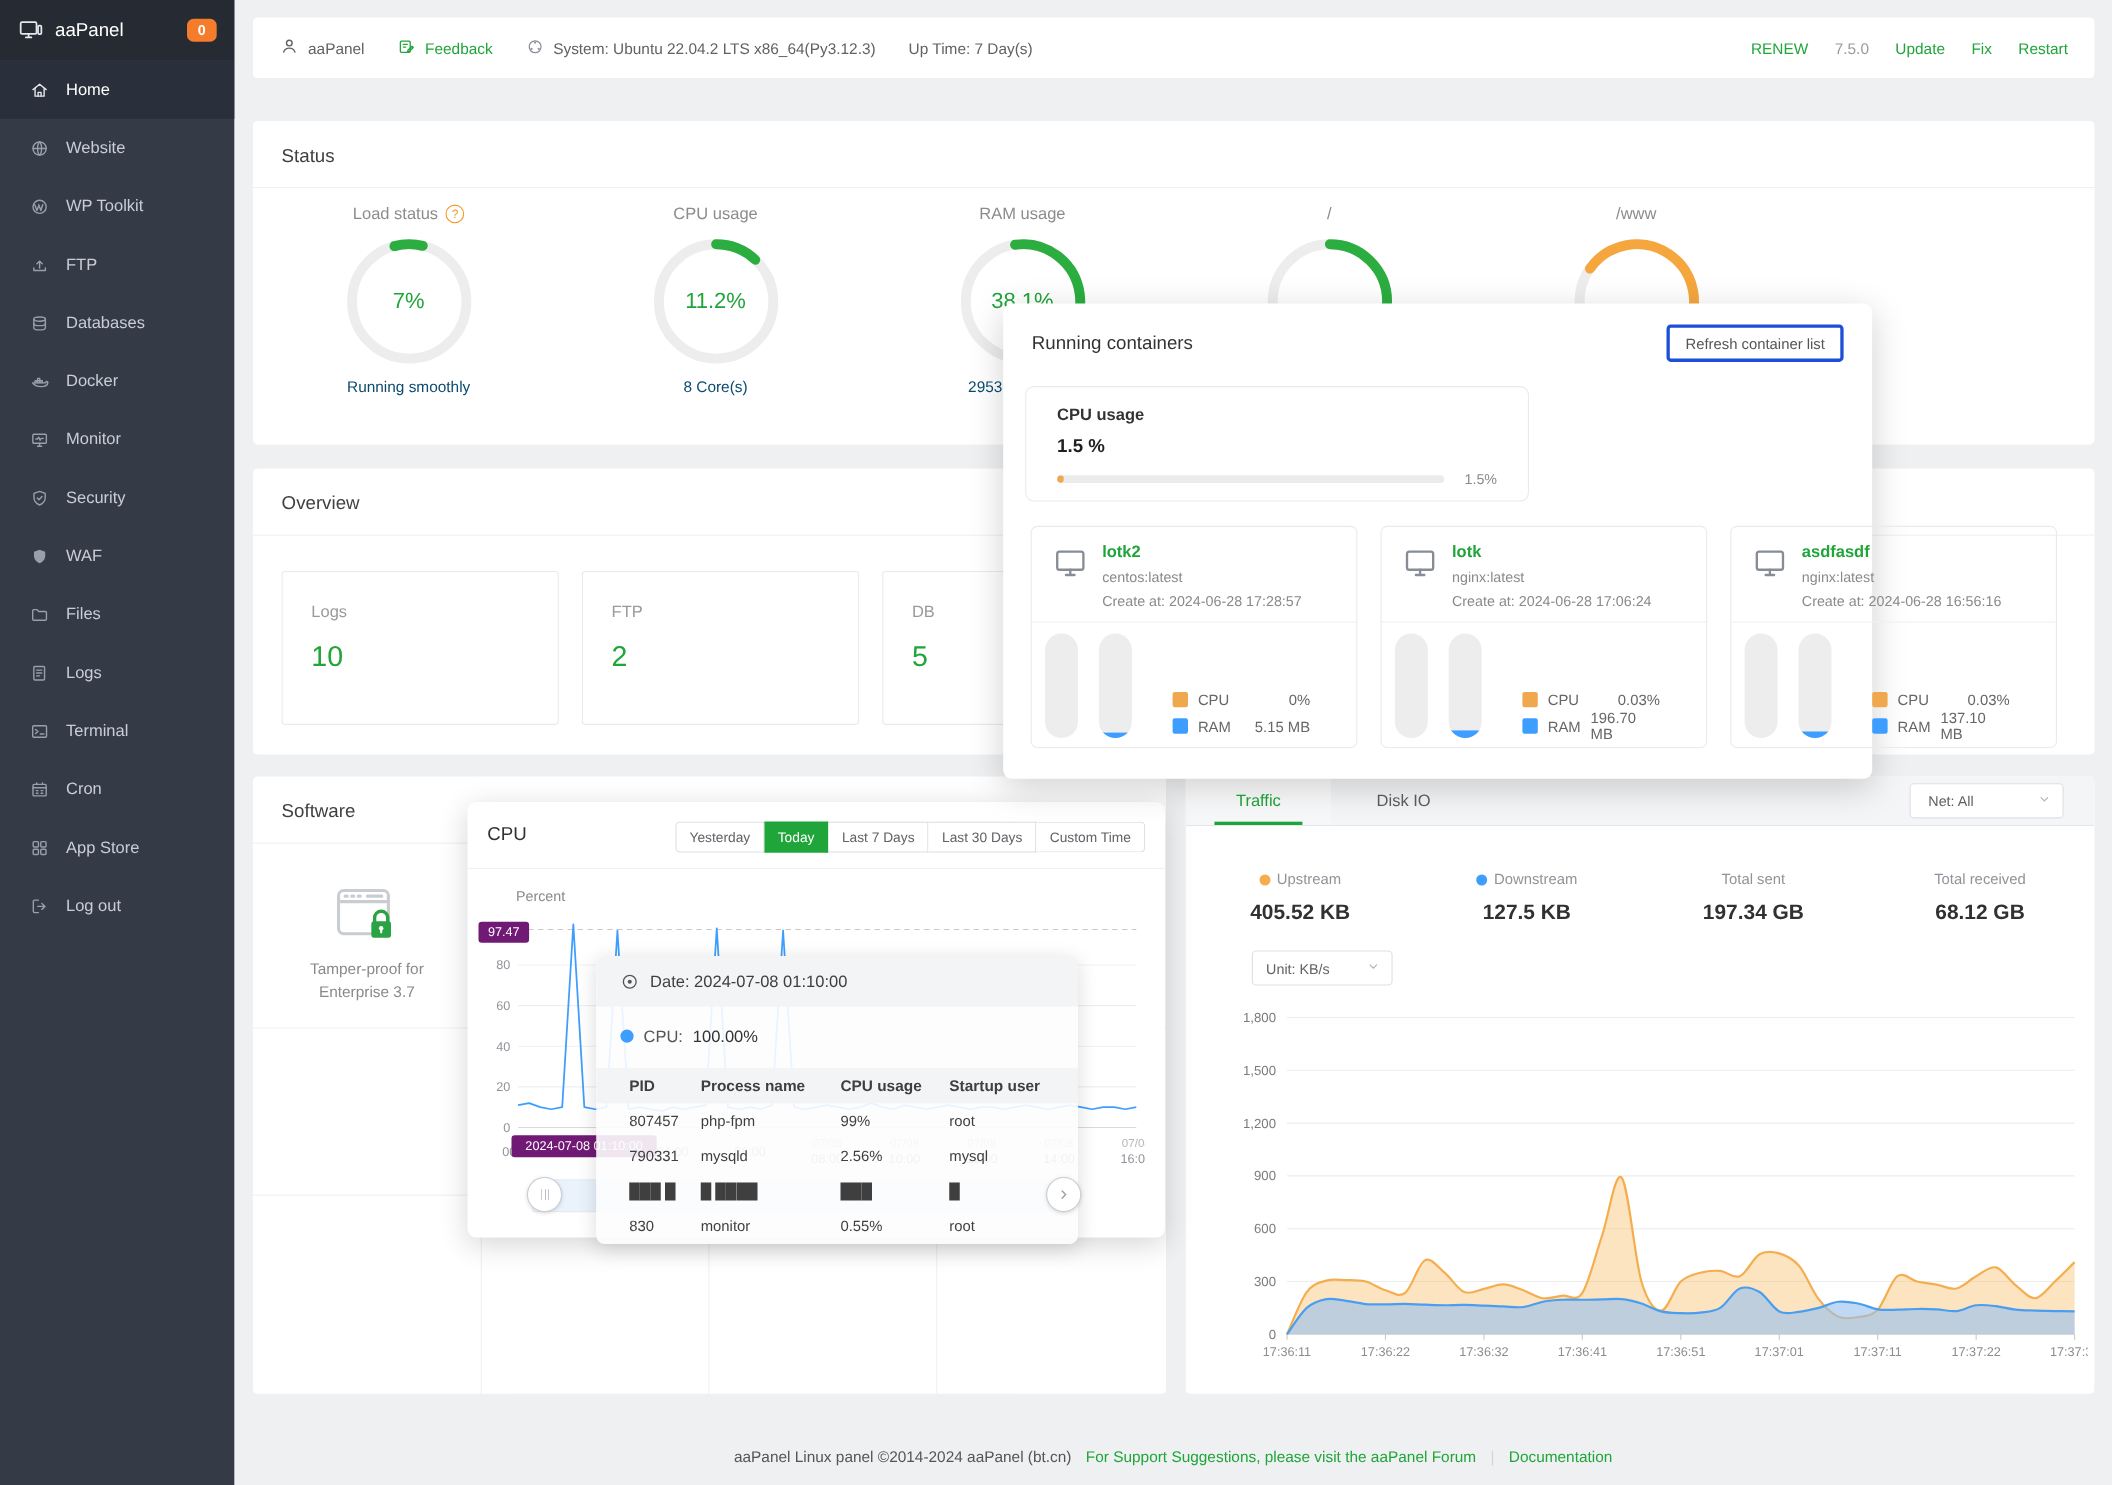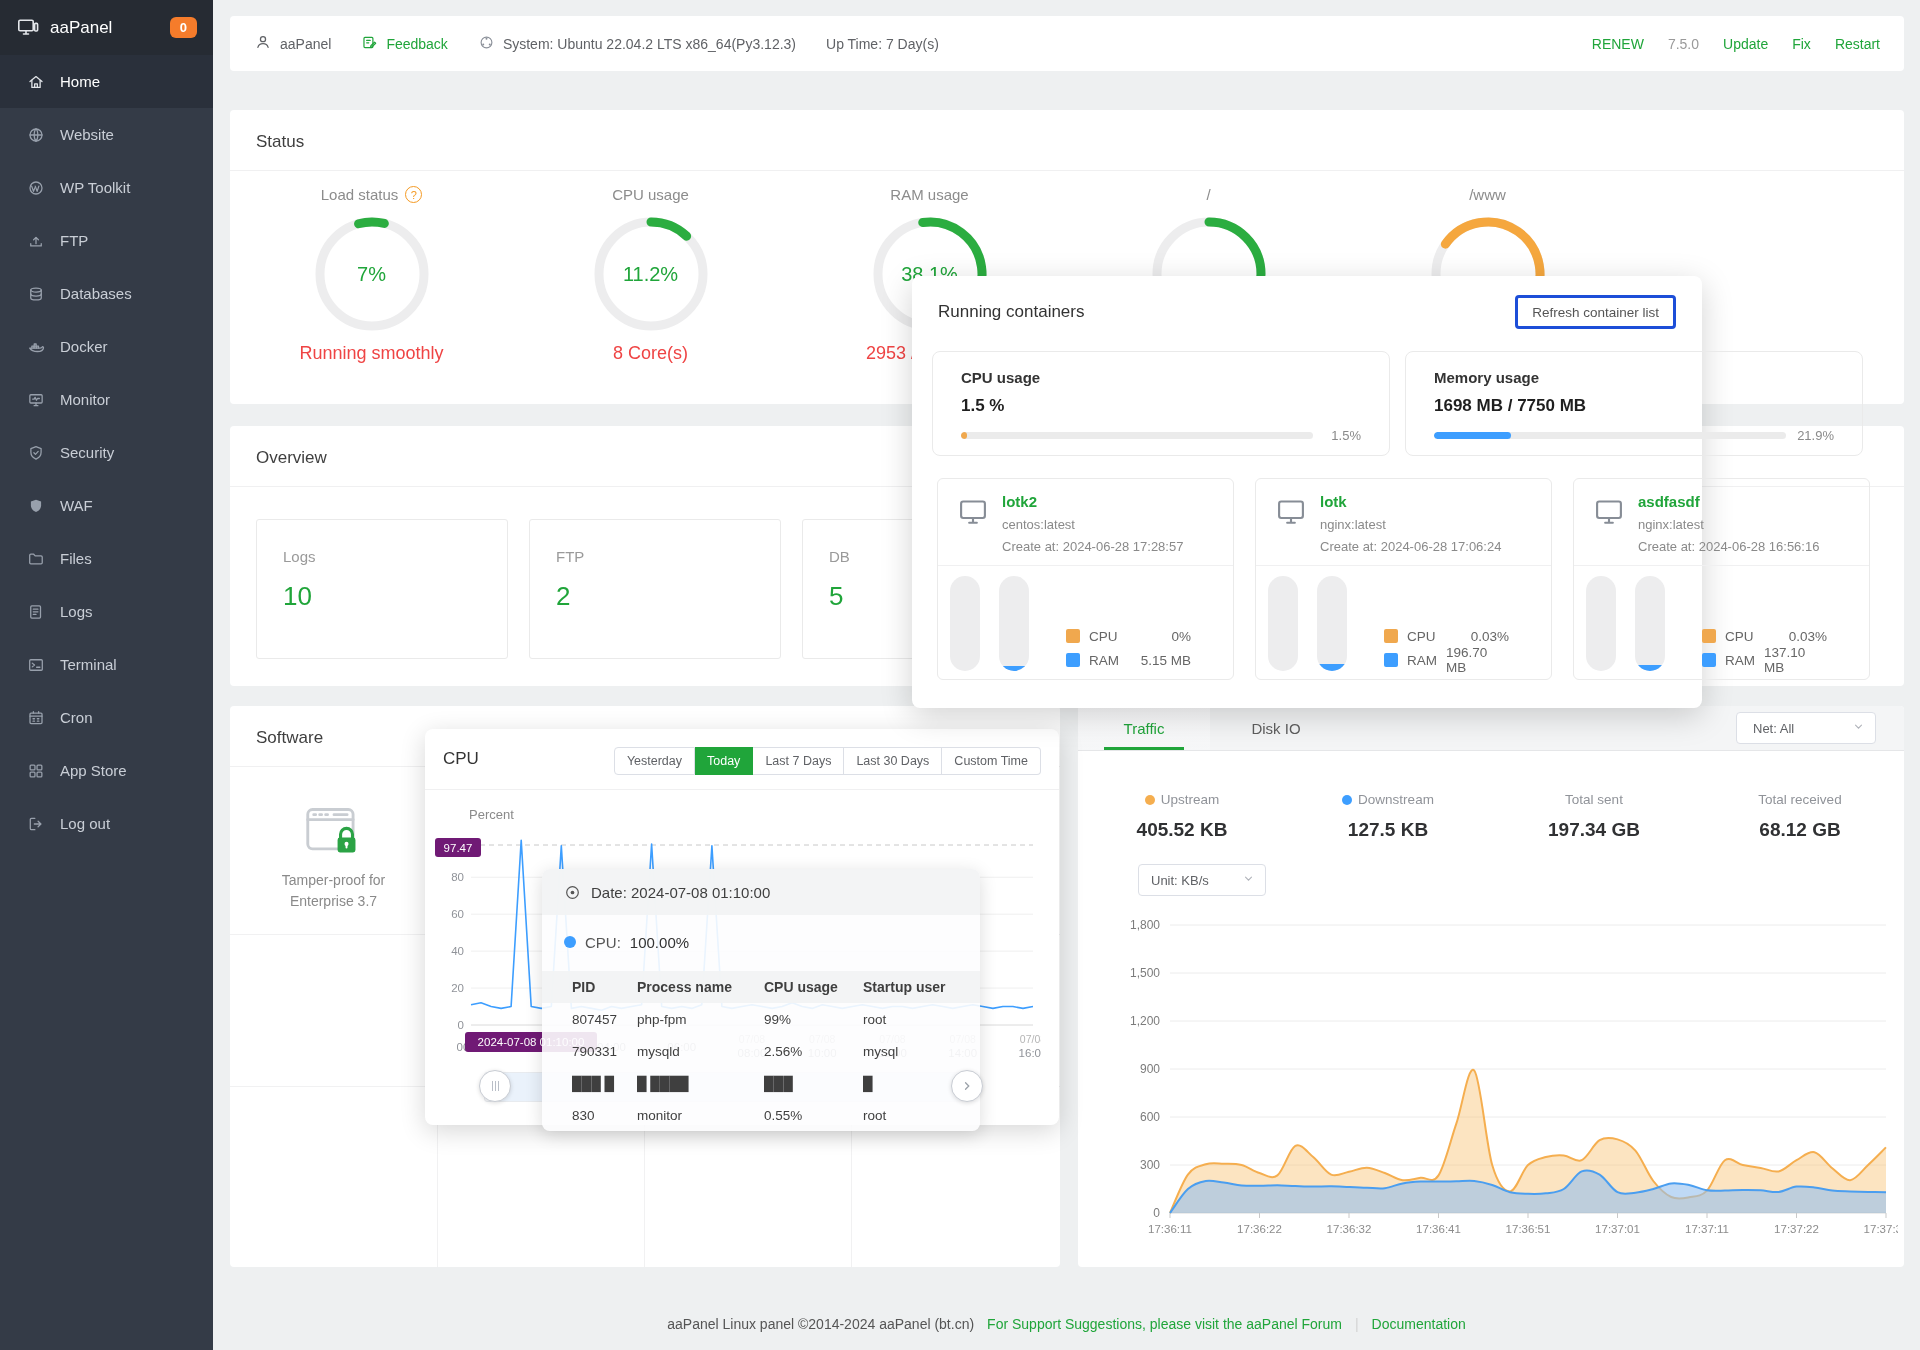--- a/index.html
+++ b/index.html
@@ -31,21 +31,21 @@
 
   
   #status-card{left:230px;top:110px;width:1674px;height:294px;}
   .gauge-col{position:absolute;top:76px;width:279px;text-align:center;}
   .gauge-label{font-size:15px;color:#8c8c8c;display:flex;align-items:center;justify-content:center;gap:7px;}
   .help-icon{width:17px;height:17px;border:1.5px solid #f59a23;border-radius:50%;color:#f59a23;
         font-size:11px;line-height:17px;display:inline-block;box-sizing:border-box;cursor:pointer;}
   .help-icon::after{content:"?";}
   .gauge-ring{position:relative;width:118px;height:118px;margin:12px auto 10px auto;}
   .gauge-value{position:absolute;left:0;right:0;top:48px;font-size:20px;color:#20a53a;}
-  .gauge-sub{font-size:18px;color:#ef4444;}
+  .gauge-sub{font-size:14px;color:#0c4a6e;}
 
   
   #overview-card{left:230px;top:426px;width:1674px;height:260px;}
   .ov-card{position:absolute;top:93px;width:252px;height:140px;border:1px solid #eaeaea;border-radius:3px;
         box-sizing:border-box;cursor:pointer;}
   .ov-label{font-size:15px;color:#9a9a9a;margin:28px 0 0 26px;}
   .ov-value{font-size:26px;color:#20a53a;margin:16px 0 0 26px;}
 
   
   #software-card{left:230px;top:706px;width:830px;height:561px;}
@@ -583,30 +583,20 @@
   <div class="usage-card" style="left:20px;">
     <div class="uc-label">CPU usage</div>
     <div class="uc-value">1.5 %</div>
     <div class="uc-bar-row">
       <div class="uc-bar">
           <div class="uc-fill" id="cpu-fill" style="width: 1.6%; background: rgb(240, 168, 78);"></div>
         </div>
       <span class="uc-pct">1.5%</span>
     </div>
   </div>
-  <div class="usage-card" style="left:493px;">
-    <div class="uc-label">Memory usage</div>
-    <div class="uc-value">1698 MB / 7750 MB</div>
-    <div class="uc-bar-row">
-      <div class="uc-bar">
-          <div class="uc-fill" id="mem-fill" style="width: 21.9%; background: rgb(61, 158, 255);"></div>
-        </div>
-      <span class="uc-pct">21.9%</span>
-    </div>
-  </div>
   <div id="cc-list">
       <div class="cc" style="left: 25px;">
         <span class="cc-icon">
       <svg viewBox="0 0 24 24" width="34" height="34" fill="none" stroke="currentColor" stroke-width="1.5" stroke-linecap="round">
         <rect x="3.6" y="4.6" width="16.8" height="11.6" rx="1.5"></rect>
             <path d="M9.3 19.6h5.4M12 16.2v3.4"></path>
       </svg></span>
     <span class="cc-name">lotk2</span>
     <span class="cc-image">centos:latest</span>
     <span class="cc-created">Create at: 2024-06-28 17:28:57</span>

